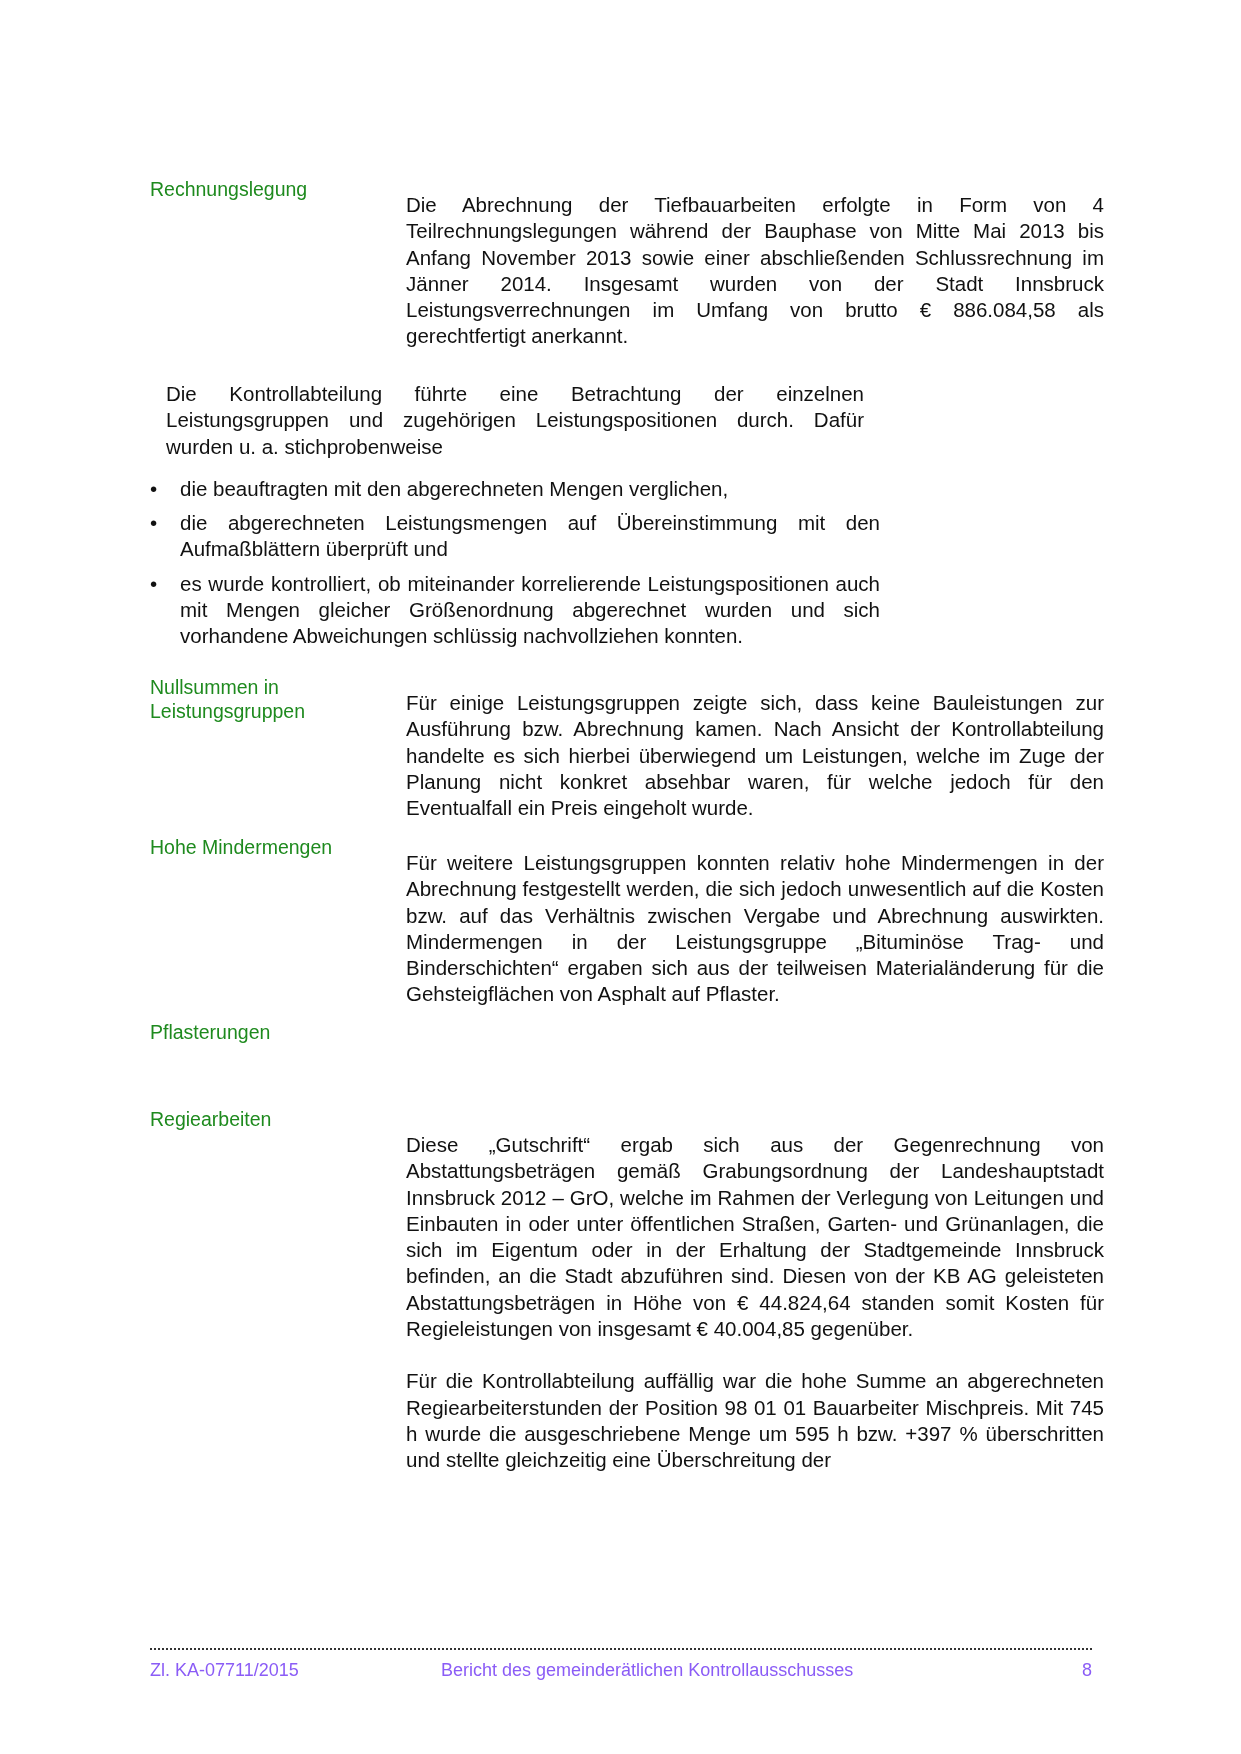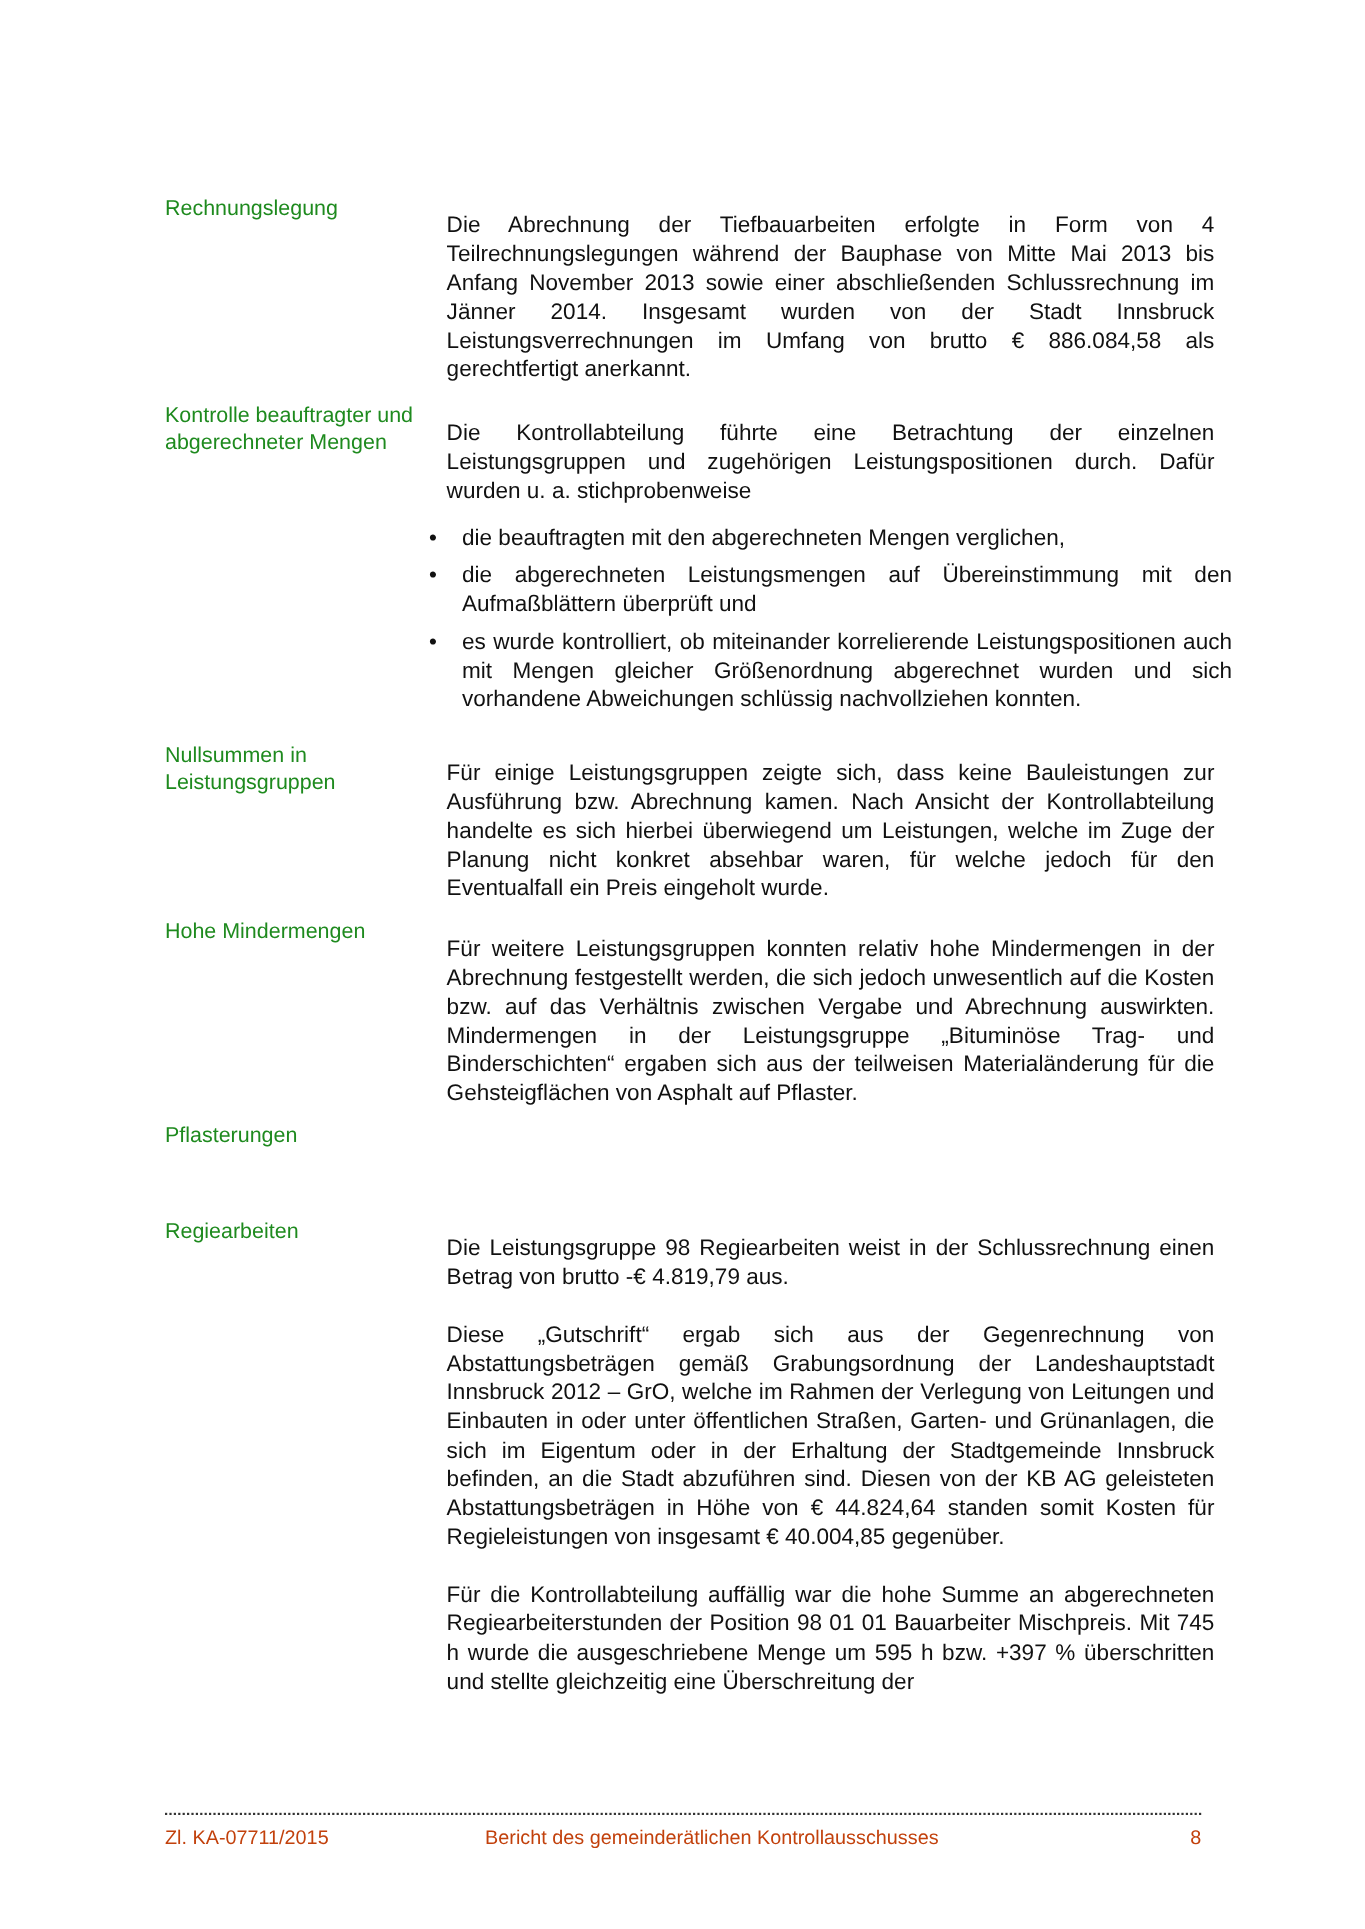--- a/index.html
+++ b/index.html
@@ -17,38 +17,37 @@
     .body p { margin: 16px; }
     .bullets { list-style: none; margin: 8px 0 0 0; padding: 0; }
     .bullets li { position: relative; padding-left: 30px; margin-bottom: 8px; }
     .bullets li .dot { position: absolute; left: 0; top: 0; }
     .footer-rule {
       position: absolute; left: 150px; width: 942px; top: 1648px;
       border-top: 2px dotted #333; height: 0;
     }
     .footer {
       position: absolute; left: 150px; width: 942px; top: 1660px;
-      display: flex; justify-content: space-between; font-size: 18px; color: #c2410c;
+      display: flex; justify-content: space-between; font-size: 18px; color: #8b5cf6;
     }
     .footer .center { position: absolute; left: 291px; }
   </style>
 </head>
 <body>
 
 <div class="page">
 
   <div class="row" style="top:176px;">
     <div class="label">Rechnungslegung</div>
     <div class="body">
       <p>Die Abrechnung der Tiefbauarbeiten erfolgte in Form von 4 Teilrechnungslegungen während der Bauphase von Mitte Mai 2013 bis Anfang November 2013 sowie einer abschließenden Schlussrechnung im Jänner 2014. Insgesamt wurden von der Stadt Innsbruck Leistungsverrechnungen im Umfang von brutto € 886.084,58 als gerechtfertigt anerkannt.</p>
     </div>
   </div>
 
   <div class="row" style="top:365px;">
-    <div class="label">Kontrolle beauftragter und abgerechneter Mengen</div>
     <div class="body">
       <p>Die Kontrollabteilung führte eine Betrachtung der einzelnen Leistungsgruppen und zugehörigen Leistungspositionen durch. Dafür wurden u. a. stichprobenweise</p>
       <ul class="bullets">
         <li><span class="dot">•</span><span>die beauftragten mit den abgerechneten Mengen verglichen,</span></li>
         <li><span class="dot">•</span><span>die abgerechneten Leistungsmengen auf Übereinstimmung mit den Aufmaßblättern überprüft und</span></li>
         <li><span class="dot">•</span><span>es wurde kontrolliert, ob miteinander korrelierende Leistungspositionen auch mit Mengen gleicher Größenordnung abgerechnet wurden und sich vorhandene Abweichungen schlüssig nachvollziehen konnten.</span></li>
       </ul>
     </div>
   </div>
 
@@ -66,21 +65,20 @@
     </div>
   </div>
 
   <div class="row" style="top:1019px;">
     <div class="label">Pflasterungen</div>
   </div>
 
   <div class="row" style="top:1106px;">
     <div class="label">Regiearbeiten</div>
     <div class="body">
-      <p>Die Leistungsgruppe 98 Regiearbeiten weist in der Schlussrechnung einen Betrag von brutto -€ 4.819,79 aus.</p>
       <p style="margin-top:26px;">Diese „Gutschrift“ ergab sich aus der Gegenrechnung von Abstattungsbeträgen gemäß Grabungsordnung der Landeshauptstadt Innsbruck 2012 – GrO, welche im Rahmen der Verlegung von Leitungen und Einbauten in oder unter öffentlichen Straßen, Garten- und Grünanlagen, die sich im Eigentum oder in der Erhaltung der Stadtgemeinde Innsbruck befinden, an die Stadt abzuführen sind. Diesen von der KB AG geleisteten Abstattungsbeträgen in Höhe von € 44.824,64 standen somit Kosten für Regieleistungen von insgesamt € 40.004,85 gegenüber.</p>
       <p style="margin-top:26px; text-align-last:left;">Für die Kontrollabteilung auffällig war die hohe Summe an abgerechneten Regiearbeiterstunden der Position 98 01 01 Bauarbeiter Mischpreis. Mit 745 h wurde die ausgeschriebene Menge um 595 h bzw. +397 % überschritten und stellte gleichzeitig eine Überschreitung der</p>
     </div>
   </div>
 
   <div class="footer-rule"></div>
   <div class="footer">
     <span>Zl. KA-07711/2015</span>
     <span class="center">Bericht des gemeinderätlichen Kontrollausschusses</span>
     <span>8</span>

